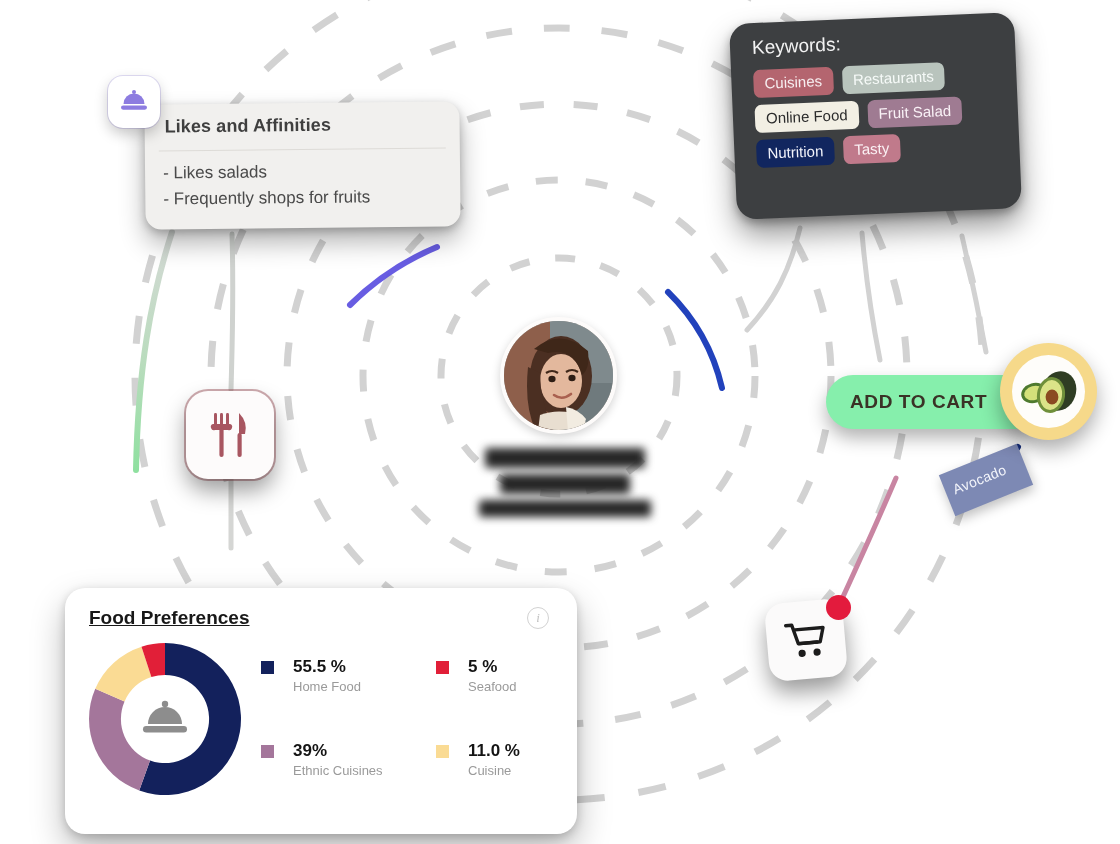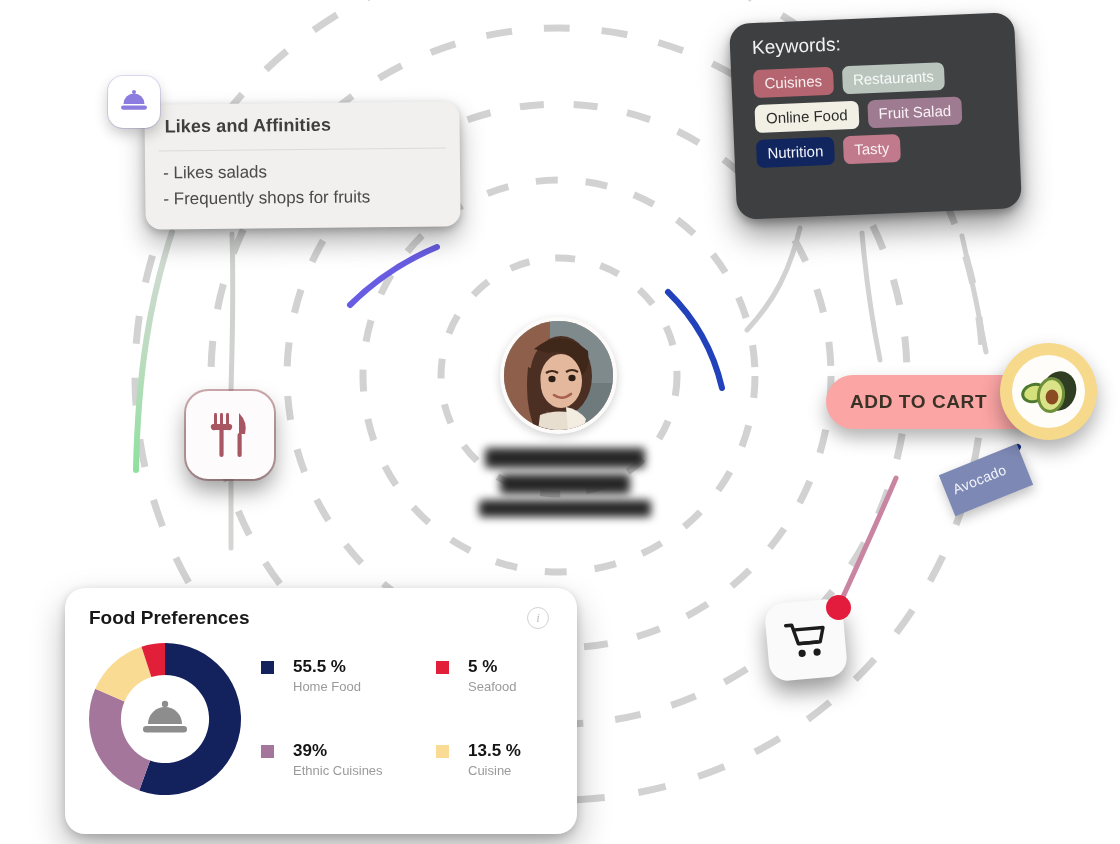--- a/index.html
+++ b/index.html
@@ -136,21 +136,21 @@
     box-shadow: 0 12px 22px rgba(0,0,0,.38), 0 0 0 2px rgba(150,70,80,.45);
     display: flex; align-items: center; justify-content: center;
     z-index: 5;
   }
 
   
   #add-to-cart {
     position: absolute;
     left: 826px; top: 375px;
     width: 215px; height: 54px;
-    background: #fca5a5;
+    background: #86efac;
     border-radius: 28px;
     box-shadow: 0 9px 18px rgba(0,0,0,.30);
     display: flex; align-items: center;
     padding-left: 24px;
     z-index: 5;
   }
   #add-to-cart .label {
     font-size: 19px;
     font-weight: 700;
     letter-spacing: .6px;
@@ -223,20 +223,21 @@
     z-index: 5;
   }
   #food-card .fc-header {
     display: flex; align-items: center; justify-content: space-between;
     padding: 19px 28px 0 24px;
   }
   #food-card .fc-title {
     font-size: 19px;
     font-weight: 700;
     color: #181818;
+    text-decoration: underline;
   }
   .info-icon {
     width: 22px; height: 22px;
     border-radius: 50%;
     border: 1.5px solid #d2d2d2;
     color: #c2c2c2;
     font-size: 13px;
     font-family: "Liberation Serif", serif;
     font-style: italic;
     display: flex; align-items: center; justify-content: center;
@@ -458,21 +459,21 @@
         <div class="legend-item">
           <span class="legend-swatch" style="background: rgb(164, 118, 155);"></span>
           <span>
             <span class="legend-pct">39%</span><br>
             <span class="legend-label">Ethnic Cuisines</span>
           </span>
         </div>
         <div class="legend-item">
           <span class="legend-swatch" style="background: rgb(250, 219, 148);"></span>
           <span>
-            <span class="legend-pct">13.5 %</span><br>
+            <span class="legend-pct">11.0 %</span><br>
             <span class="legend-label">Cuisine</span>
           </span>
         </div>
       </div>
     </div>
   </div>
 
 </div>
 
 </body></html>

